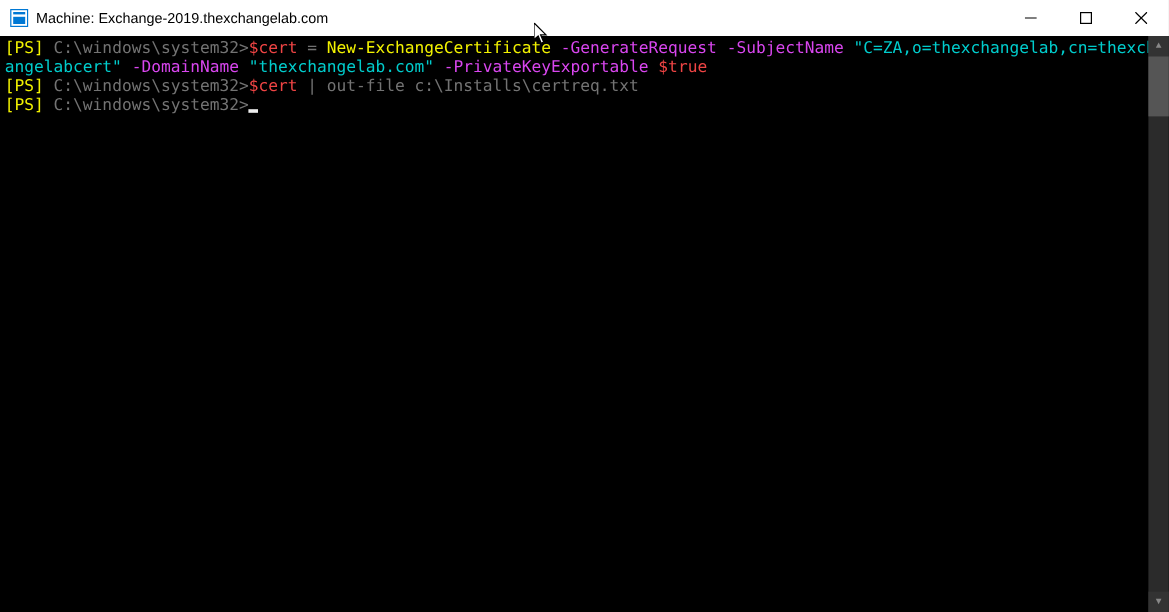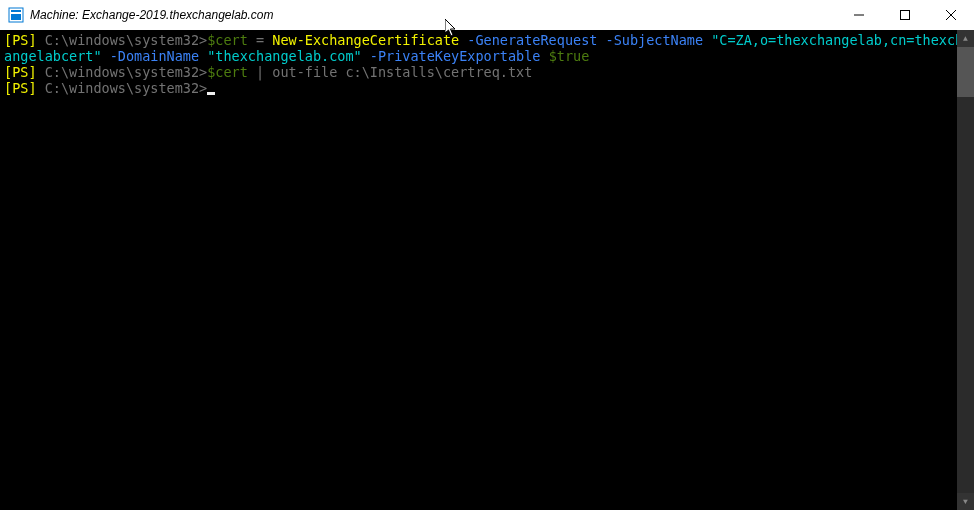--- a/index.html
+++ b/index.html
@@ -26,21 +26,20 @@
     .titlebar-icon {
       width: 16px;
       height: 16px;
       margin-right: 6px;
       display: inline-flex;
       align-items: center;
       justify-content: center;
     }
     .titlebar-title {
       flex: 1;
-      font-style: italic;
     }
     .window-controls {
       display: flex;
       height: 100%;
     }
     .win-btn {
       width: 46px;
       height: 100%;
       display: flex;
       align-items: center;
@@ -59,22 +58,22 @@
       font-size: 13.5px;
       letter-spacing: 0;
       white-space: pre;
       height: calc(100% - 30px);
       position: relative;
       font-family: Consolas, 'Lucida Console', monospace;
     }
     .line { white-space: pre-wrap; word-break: break-all; }
     .c-yellow { color: #f2f200; }
     .c-white { color: #737373; }
-    .c-gray { color: #3b82f6; text-align: right; }
-    .c-orange { color: #4d7c0f; }
+    .c-gray { color: #d946ef; text-align: right; }
+    .c-orange { color: #ef4444; }
     .c-cyan { color: #00cccc; }
     .cursor-block {
       display: inline-block;
       width: 8px;
       height: 3px;
       background: #eee;
       vertical-align: baseline;
       position: relative;
       top: 2px;
     }

